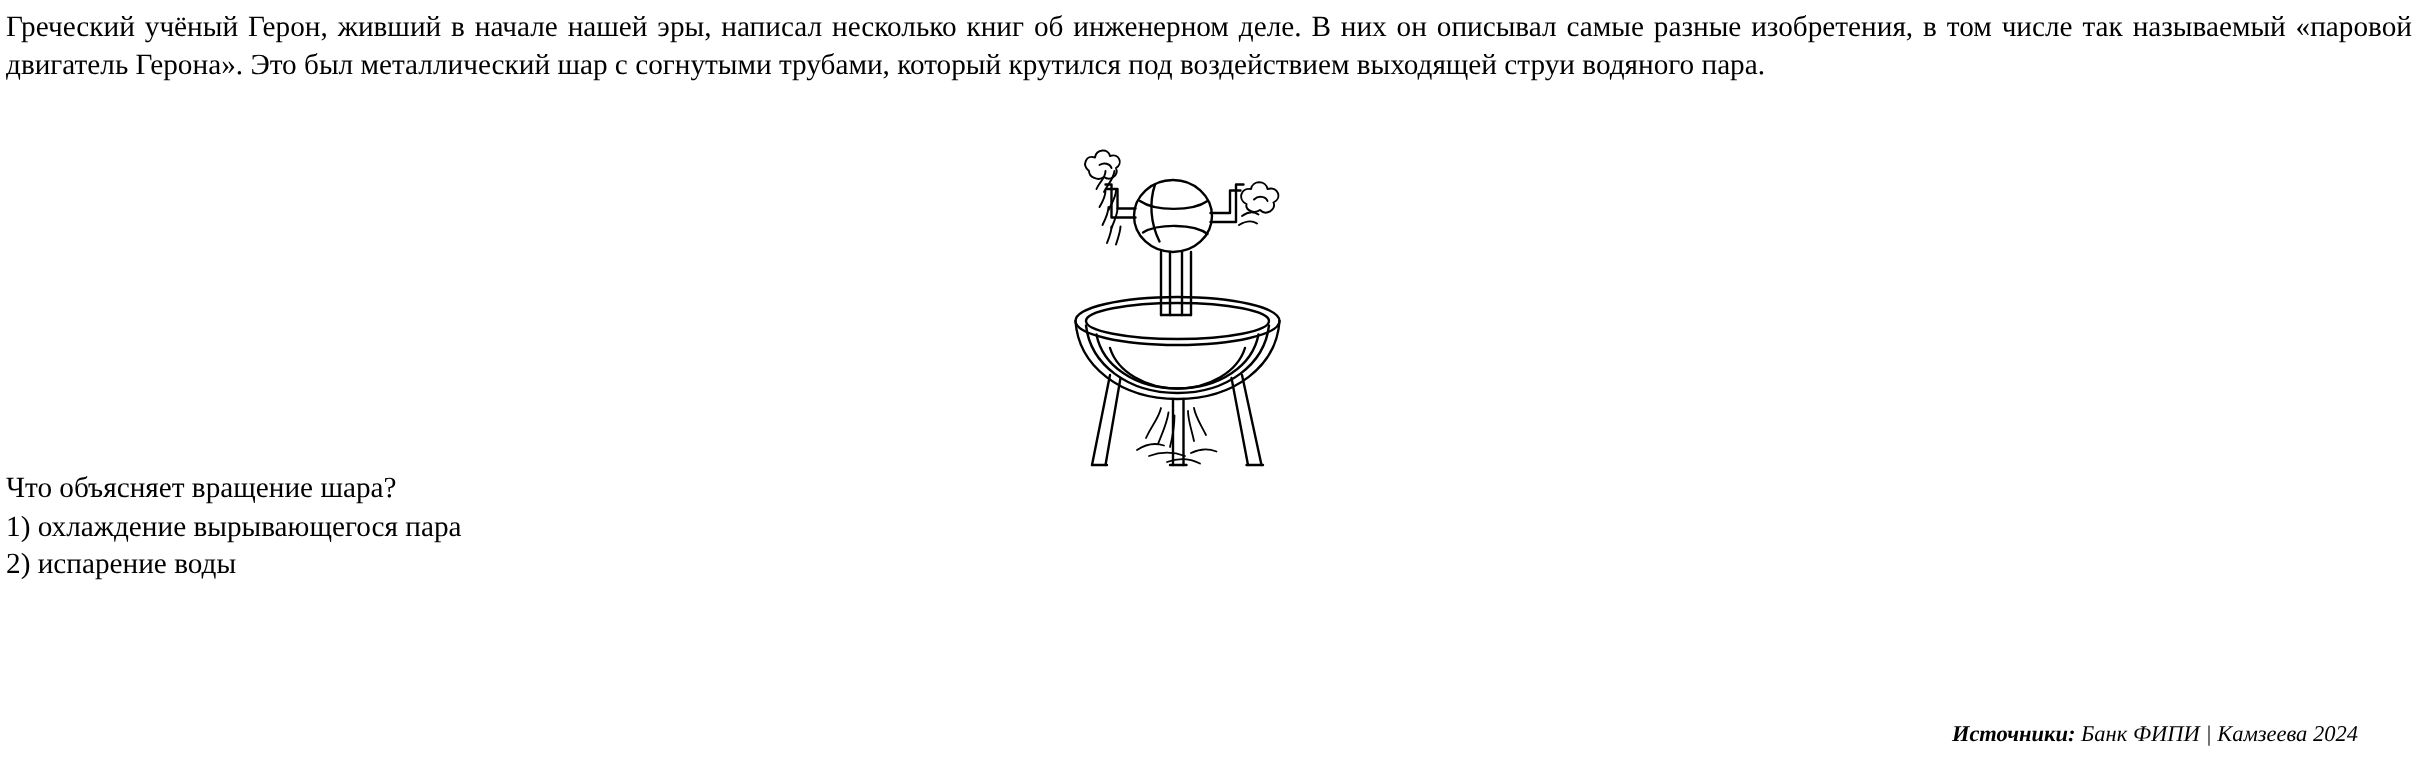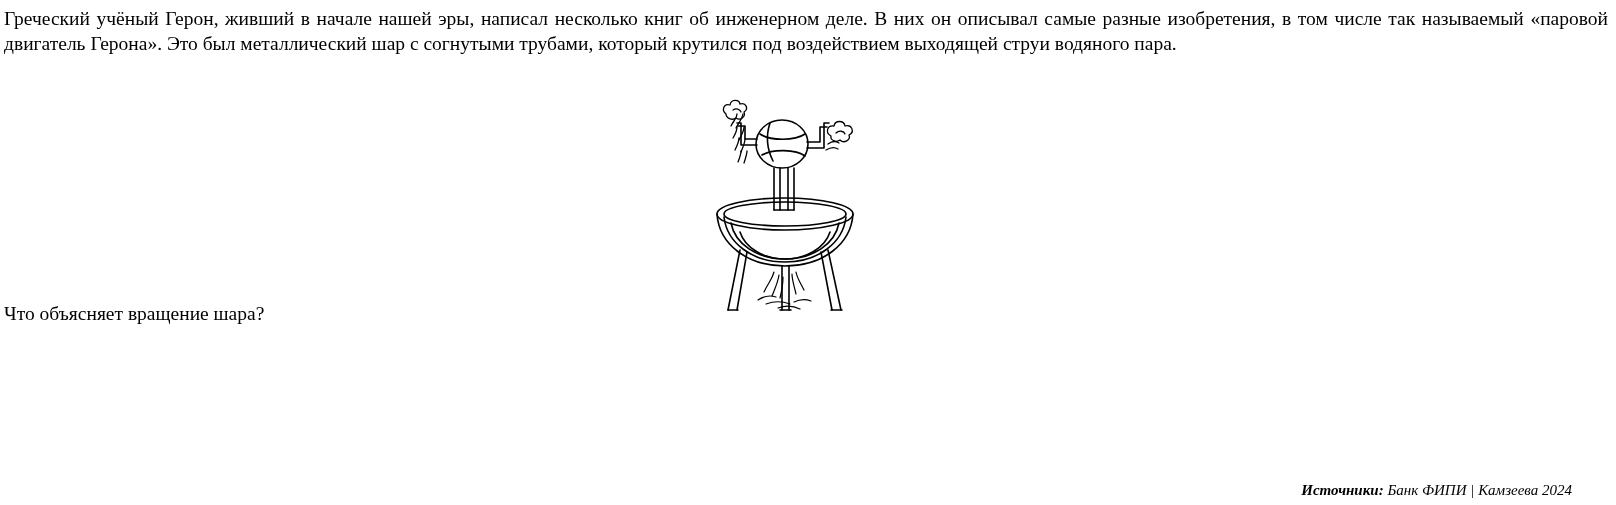--- a/index.html
+++ b/index.html
@@ -36,21 +36,21 @@
     top: 92px;
     width: 200px;
     height: 225px;
   }
   .figure-wrap svg {
     display: block;
   }
   .question-block {
     position: absolute;
     left: 4px;
-    top: 301px;
+    top: 313px;
     width: 800px;
   }
   .question-text {
     font-size: 19.5px;
     line-height: 25.5px;
     margin: 0 0 0 0;
   }
   .options {
     list-style: none;
     margin: 0;
@@ -153,20 +153,22 @@
           <path d="M78,216 c8,-3 16,-2 22,1"></path>
           <path d="M94,210 c6,-3 12,-3 17,-1"></path>
         </g>
       </g>
     </svg>
   </div>
 
   <div class="question-block">
     <div class="question-text">Что объясняет вращение шара?</div>
     <ul class="options">
+      <li>1) охлаждение вырывающегося пара</li>
+      <li>2) испарение воды</li>
     </ul>
   </div>
 
   <div class="source-line">
     <span class="source-label">Источники:</span>
     <span class="source-value">Банк ФИПИ | Камзеева 2024</span>
   </div>
 
 </div>
 

